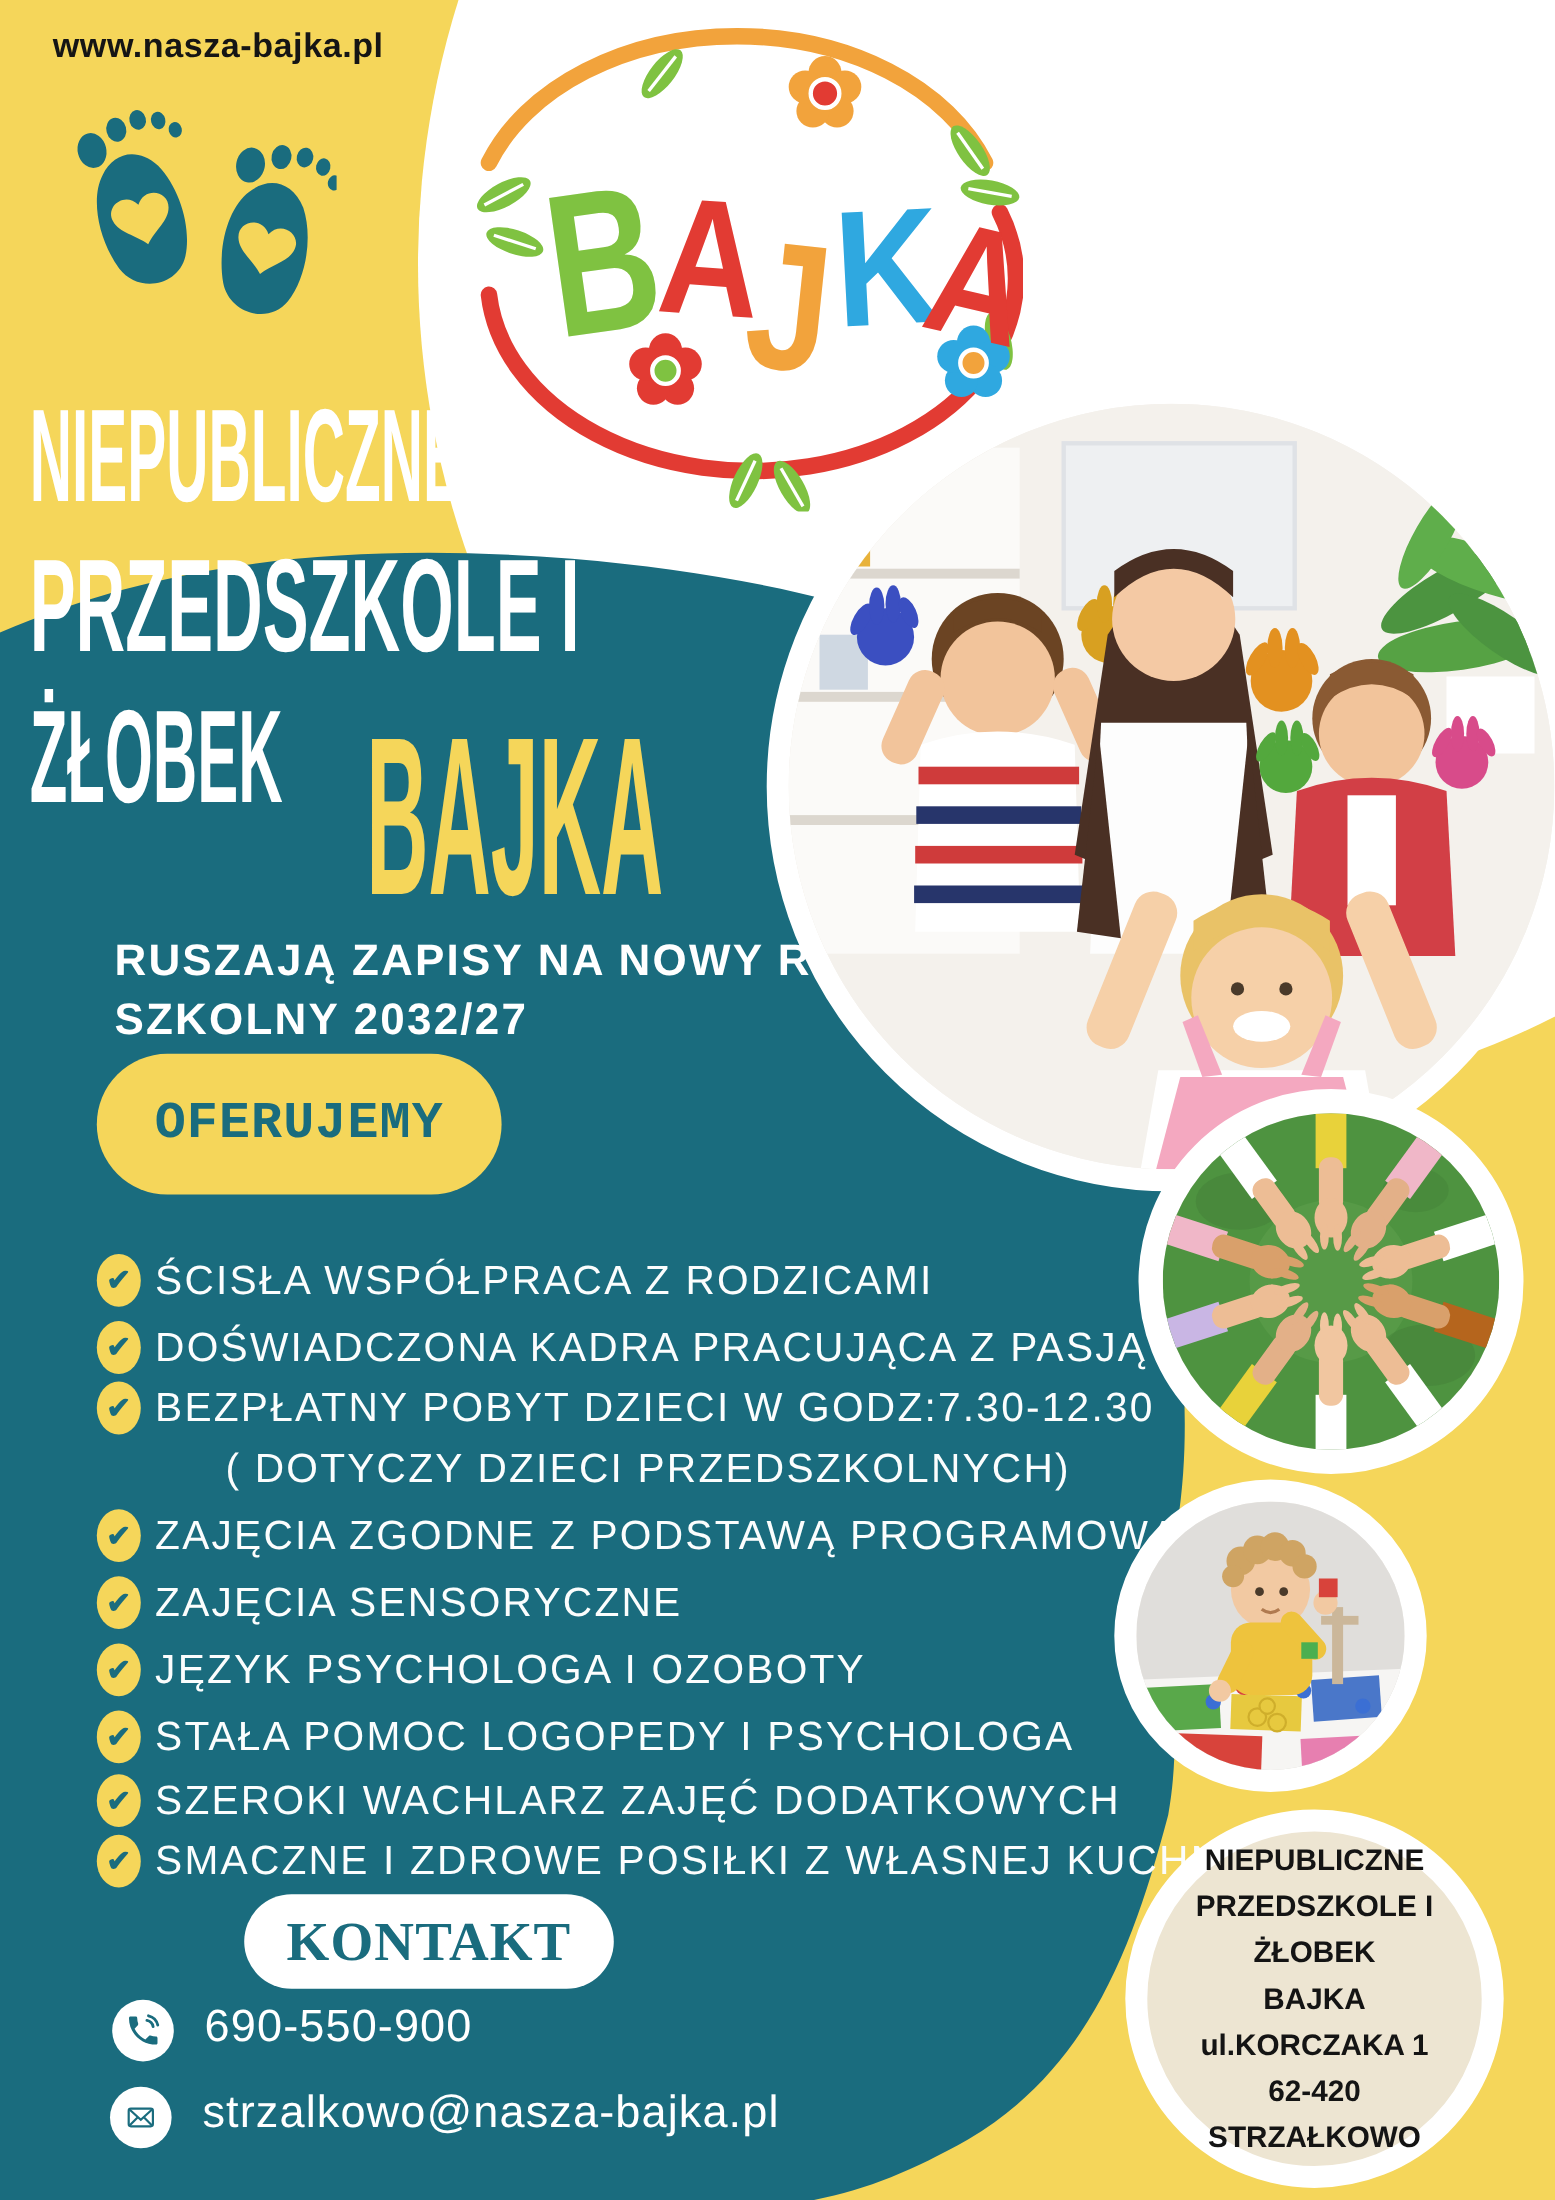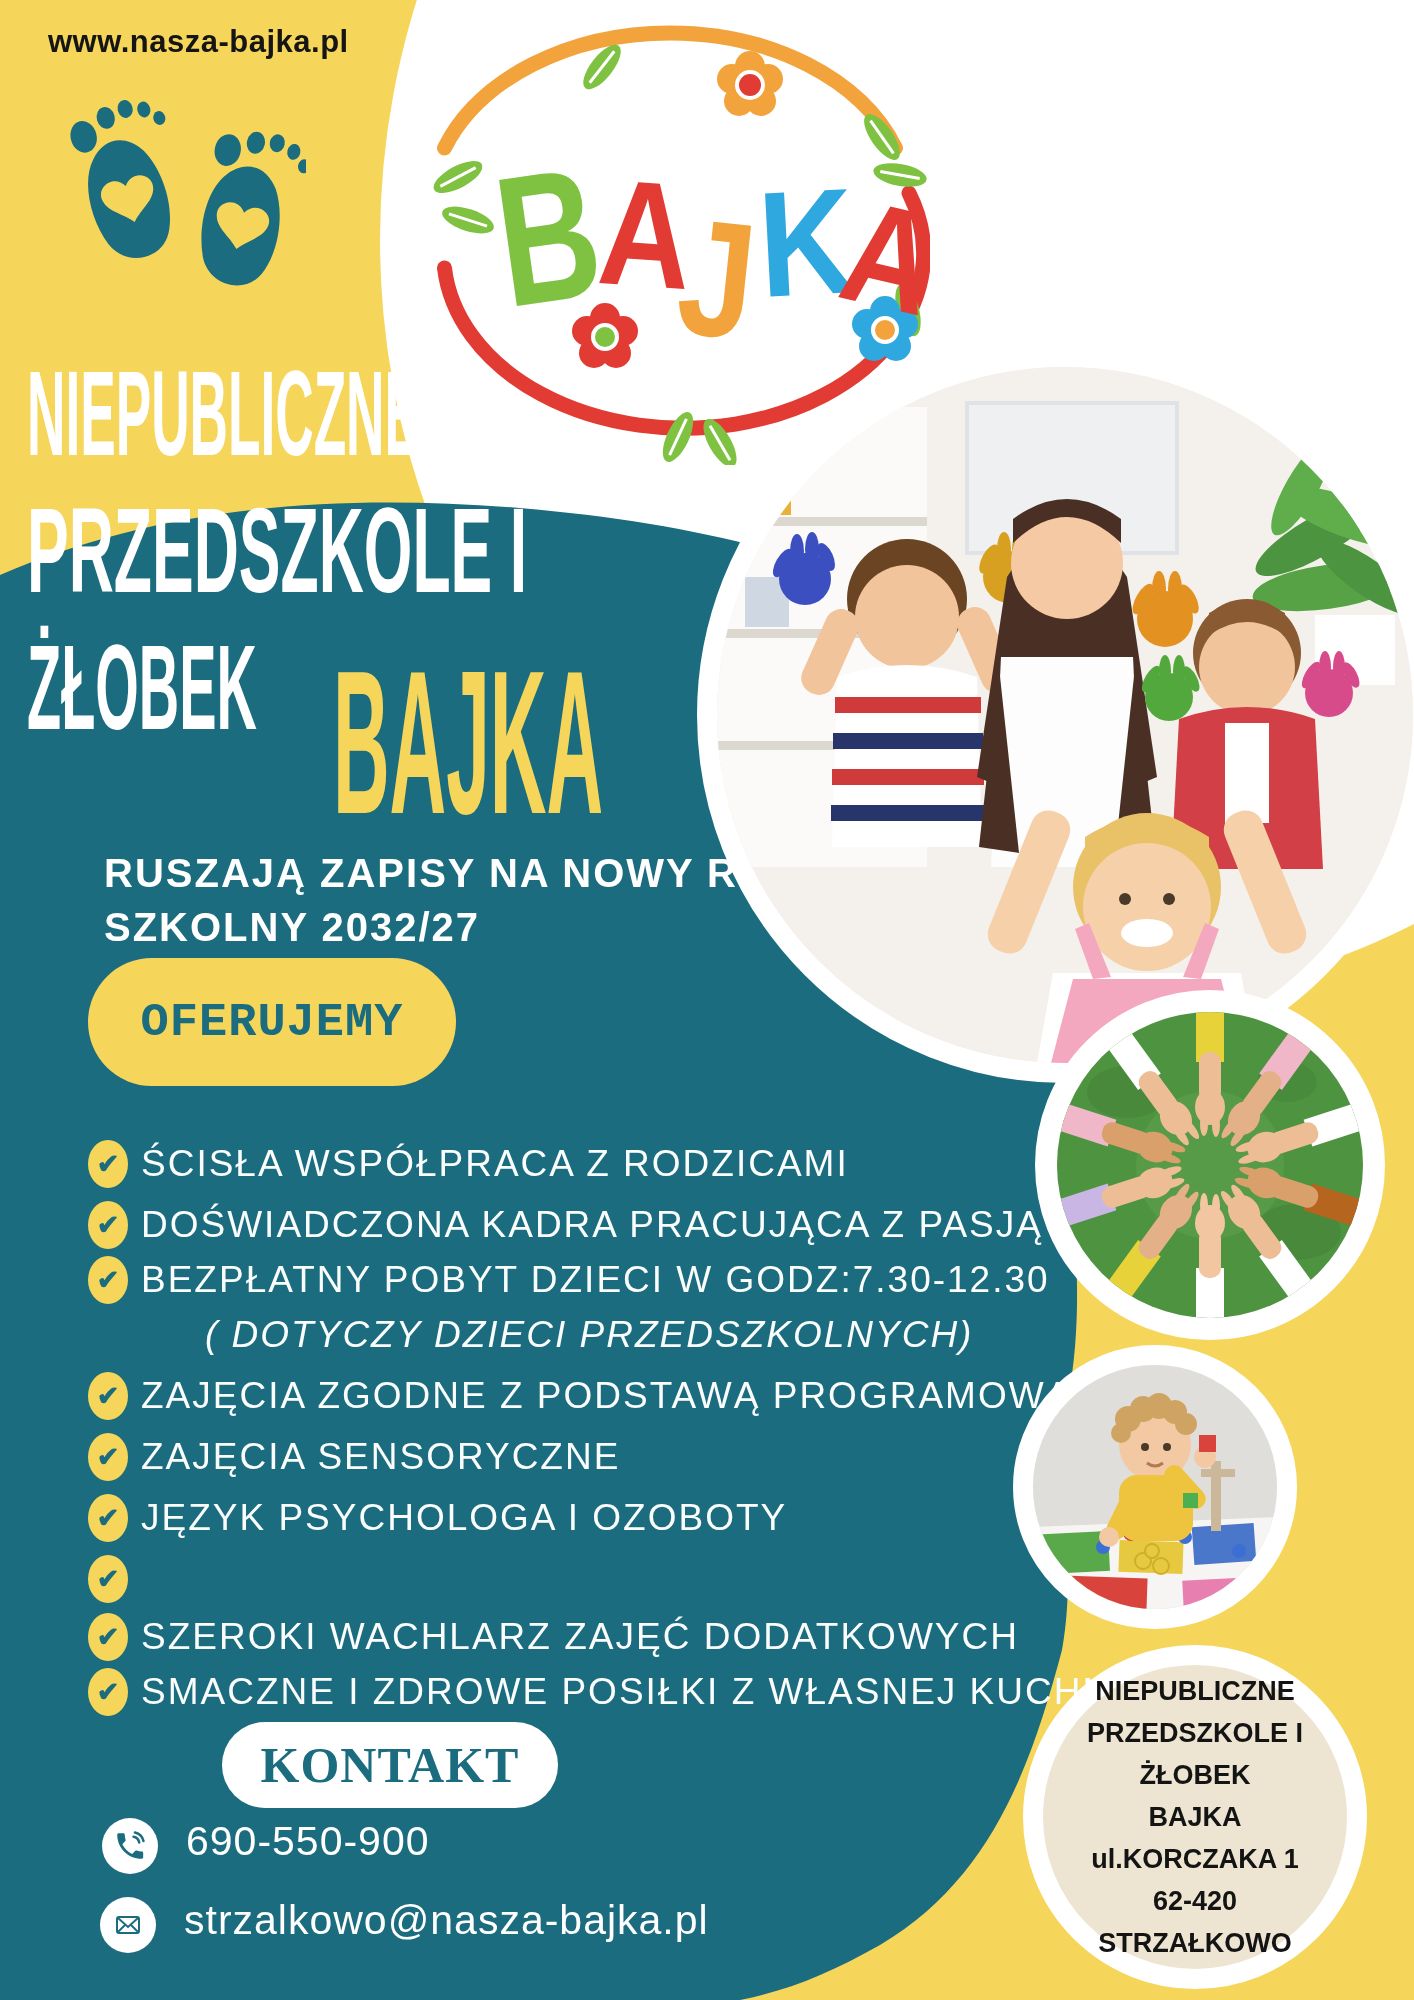--- a/index.html
+++ b/index.html
@@ -21,21 +21,21 @@
 
   .offers{left:88px;top:1133px;width:1080px;display:flex;flex-direction:column;}
   .offer-item{display:flex;align-items:center;height:61px;}
   .offer-item.compact{height:55px;}
   .offer-item.haswrap{height:50px;}
   .badge{flex:0 0 auto;width:40px;height:48px;border-radius:50%;background:#F5D65A;
          display:flex;align-items:center;justify-content:center;color:#1A6C7E;
          font-size:27px;font-weight:700;margin-right:13px;}
   .offer-text{color:#fbfdfd;font-size:37px;letter-spacing:2px;white-space:nowrap;}
   .offer-cont{color:#fbfdfd;font-size:37px;letter-spacing:2px;white-space:nowrap;
-              padding-left:117px;height:60px;display:flex;align-items:center;font-style:italic;}
+              padding-left:117px;height:60px;display:flex;align-items:center;}
 
   .contact-row{display:flex;gap:28px;}
   .row-phone{left:102px;top:1818px;}
   .row-email{left:100px;top:1897px;}
   .disc{width:56px;height:56px;border-radius:50%;background:#ffffff;
         display:flex;align-items:center;justify-content:center;flex:0 0 auto;}
   .contact-text{color:#ffffff;font-size:41px;font-weight:300;letter-spacing:1px;white-space:nowrap;}
 
   .photo-circle{border:20px solid #ffffff;border-radius:50%;overflow:hidden;background:#f4f1ec;}
   .big-photo{left:697px;top:347px;width:696px;height:696px;}
@@ -177,20 +177,21 @@
     <div class="offer-item">
       <span class="badge">✔</span>
       <span class="offer-text">ZAJĘCIA SENSORYCZNE</span>
     </div>
     <div class="offer-item">
       <span class="badge">✔</span>
       <span class="offer-text">JĘZYK PSYCHOLOGA I OZOBOTY</span>
     </div>
     <div class="offer-item">
       <span class="badge">✔</span>
+      <span class="offer-text">STAŁA POMOC LOGOPEDY I PSYCHOLOGA</span>
     </div>
     <div class="offer-item compact">
       <span class="badge">✔</span>
       <span class="offer-text">SZEROKI WACHLARZ ZAJĘĆ DODATKOWYCH</span>
     </div>
     <div class="offer-item compact">
       <span class="badge">✔</span>
       <span class="offer-text">SMACZNE I ZDROWE POSIŁKI Z WŁASNEJ KUCHNI</span>
     </div>
   </div>

